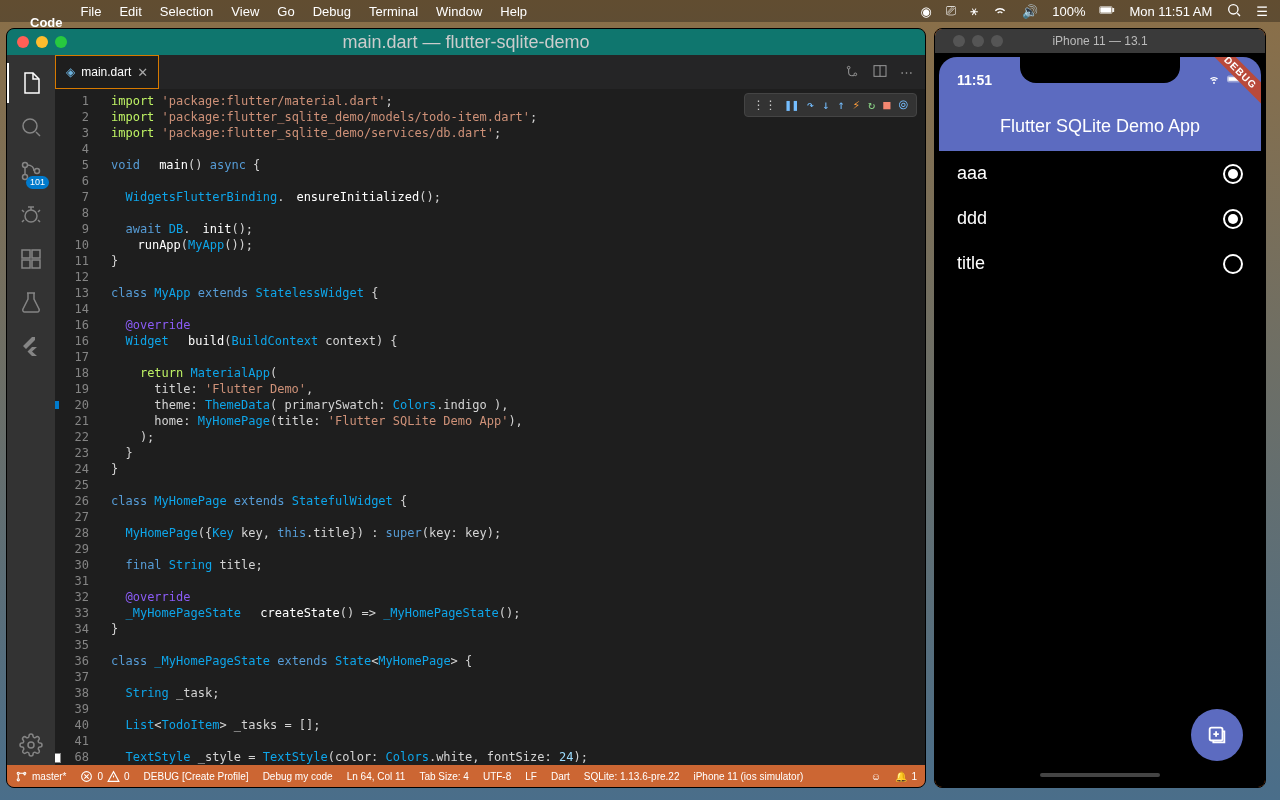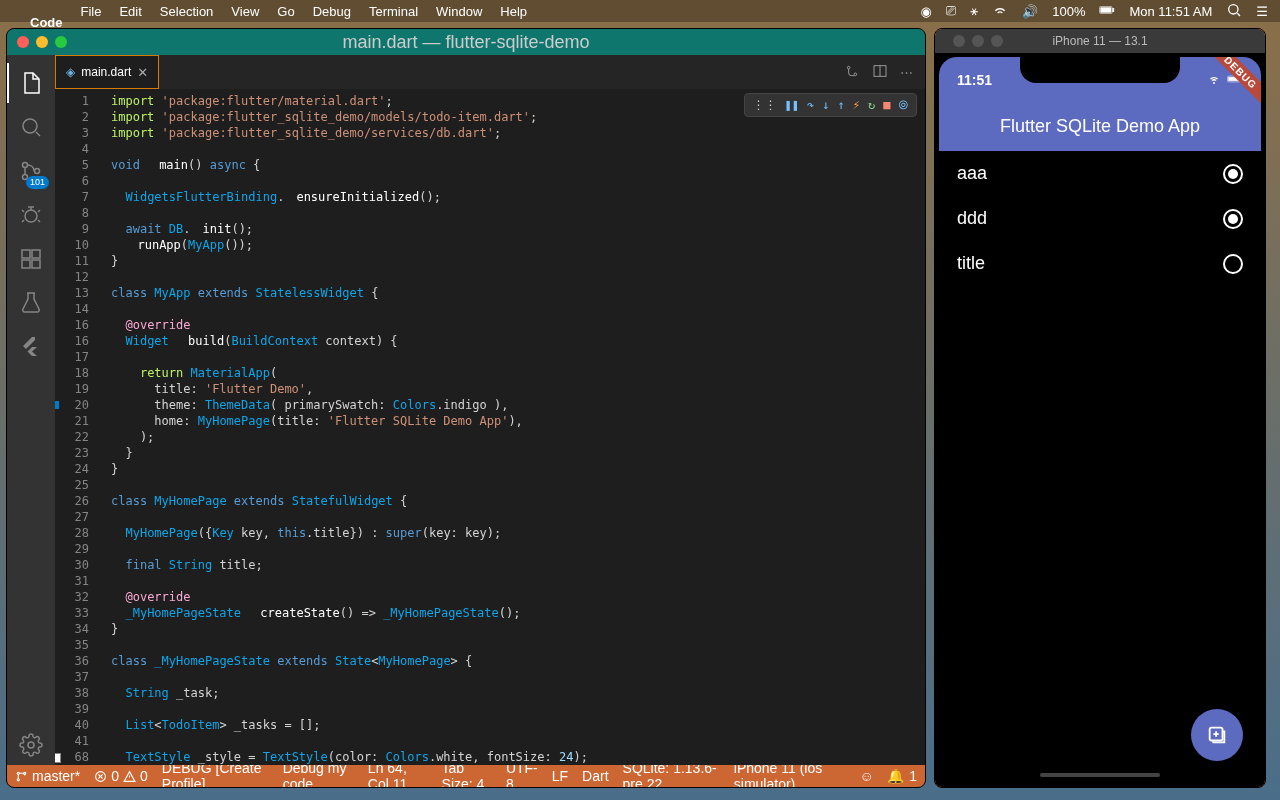--- a/index.html
+++ b/index.html
@@ -133,21 +133,21 @@
   content:""; position:absolute; left:-4px; top:4px; width:8px; height:8px; background:#fff; border:1px solid #888;
 }
 .code { flex: 1; padding: 4px 0 0 8px; line-height: 16px; color: #d4d4d4; white-space: pre; overflow: hidden; }
 .code .row { height: 16px; }
 .k { color: #bef264; } 
 .kb { color: #569cd6; } 
 .cl { color: #0ea5e9; } 
 .str { color: #ce9178; } 
 .fn { color: #ffffff; padding-left: 12px; }
 .va { color: #9cdcfe; }
-.an { color: #f9a8d4; }
+.an { color: #8b5cf6; }
 .op { color: #d4d4d4; }
 
 .debug-toolbar {
   position: absolute;
   top: 4px; right: 8px;
   background: #333;
   border: 1px solid #444;
   border-radius: 4px;
   display: flex;
   gap: 8px;
@@ -156,21 +156,21 @@
   color: #ccc;
 }
 .debug-toolbar span { display: inline-flex; }
 
 .status-bar {
   height: 22px;
   background: #cc6633;
   display: flex;
   align-items: center;
   color: #fff;
-  font-size: 14px;
+  font-size: 10px;
   padding: 0 8px;
   gap: 14px;
 }
 .status-bar .sb { display: flex; gap: 4px; align-items: center; }
 .status-bar .sp { margin-left: auto; }
 .status-bar svg { width: 13px; height: 13px; }
 
 
 .simulator {
   width: 332px;

